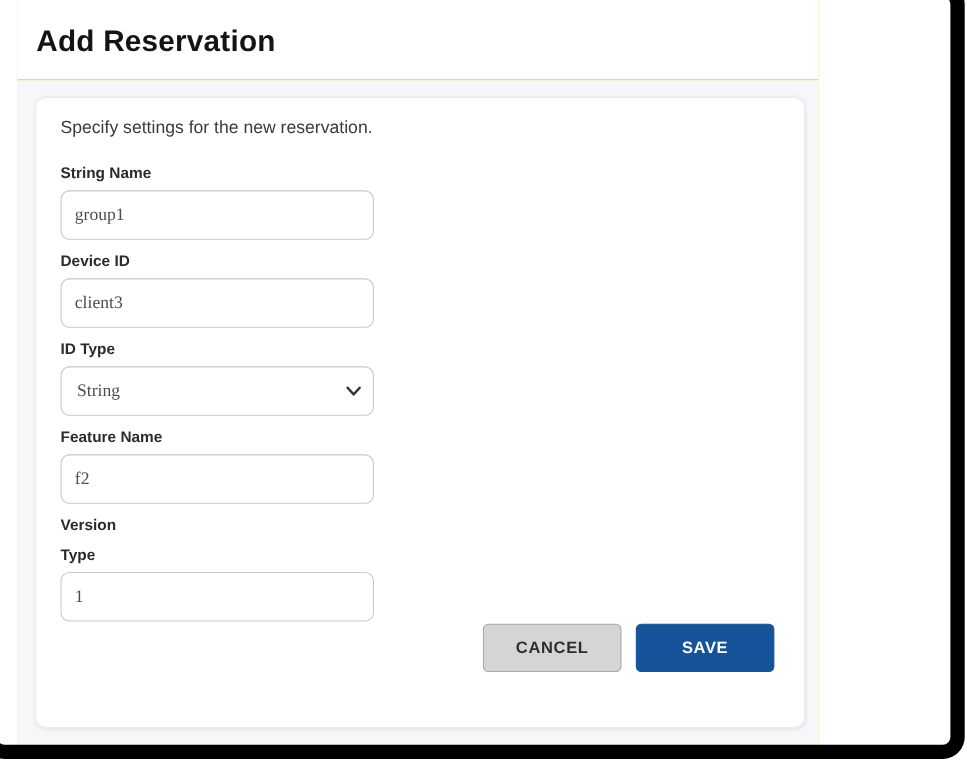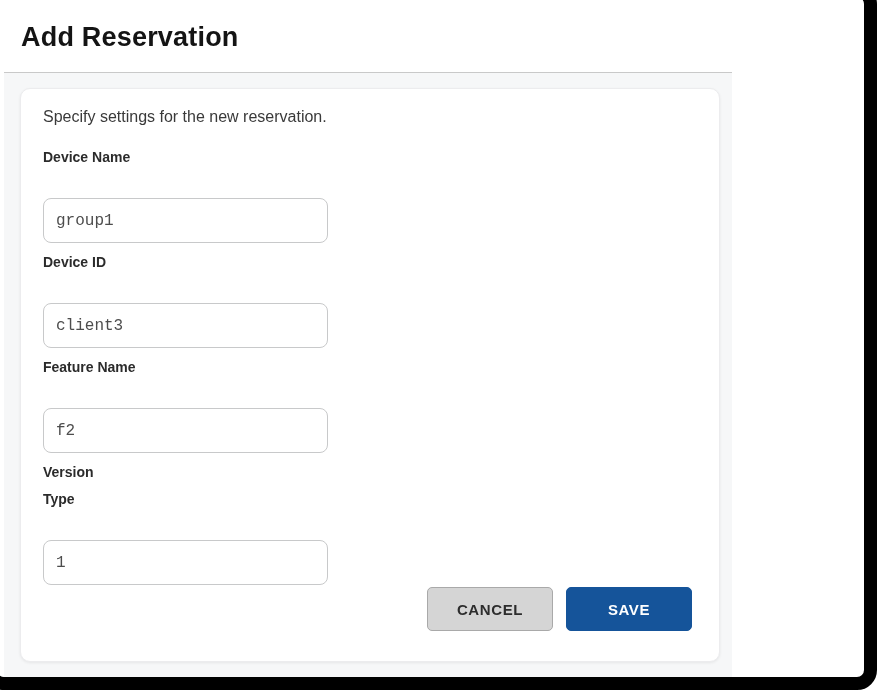--- a/index.html
+++ b/index.html
@@ -12,21 +12,21 @@
   }
 
   
   .frame-ring {
     position:absolute; top:-16px; left:-16px; right:2px; bottom:4px;
     border:13px solid #000; border-radius:20px;
     pointer-events:none; z-index:5;
   }
 
   .content {
-    position:absolute; top:0; left:4px; width:728px; height:690px;
+    position:absolute; top:0; left:16px; width:728px; height:690px;
     background:#fde047;
   }
 
   .app-header {
     height:73px; background:#fff; border-bottom:1px solid #c9c9c9;
     padding:22px 0 0 17px;
   }
   .app-title {
     font-size:27px; font-weight:bold; color:#141414; letter-spacing:0.2px;
   }
@@ -45,23 +45,23 @@
 
   .field { margin-top:12px; }
   .field:first-of-type { margin-top:23px; }
   .field-label {
     display:block; font-size:14px; font-weight:bold; color:#2b2b2b;
     line-height:15px; margin-bottom:8px;
   }
   .text-input, .select-input {
     width:285px; height:45px;
     border:1px solid #c8c9ca; border-radius:8px;
-    font-family:Liberation Mono, monospace;
+    font-family:Liberation Serif, serif;
     font-size:16px; color:#4d4d4d; background:#fff;
-    padding:4px 12px; outline:none;margin-top:25px;
+    padding:4px 12px; outline:none;
   }
   .select-wrap { position:relative; width:285px; }
   .select-input {
     appearance:none; -webkit-appearance:none; -moz-appearance:none;
     padding-left:14px; width:100%;
   }
   .chevron {
     position:absolute; right:11px; top:16px; width:15px; height:13px;
     pointer-events:none; display:flex; align-items:center;
   }
@@ -92,29 +92,42 @@
     <div class="app-header">
       <div class="app-title">Add Reservation</div>
     </div>
 
     <div class="app-body">
       <div class="card">
 
         <p class="intro">Specify settings for the new reservation.</p>
 
         <div class="field">
-          <label class="field-label">Device Name</label>
+          <label class="field-label">String Name</label>
           <input class="text-input" type="text" value="group1" style="">
         </div>
 
         <div class="field">
           <label class="field-label">Device ID</label>
           <input class="text-input" type="text" value="client3" style="">
         </div>
 
+        <div class="field">
+          <label class="field-label">ID Type</label>
+          <div class="select-wrap">
+            <select class="select-input">
+              <option>String</option>
+            </select>
+            <span class="chevron">
+              <svg width="15" height="13" viewBox="0 0 15 13">
+                <polyline points="2,3.5 7.5,9.5 13,3.5" fill="none" stroke="#333333" stroke-width="2.2" stroke-linecap="round" stroke-linejoin="round"></polyline>
+              </svg>
+            </span>
+          </div>
+        </div>
 
         <div class="field">
           <label class="field-label">Feature Name</label>
           <input class="text-input" type="text" value="f2" style="">
         </div>
 
         <div class="field">
           <label class="field-label">Version</label>
         </div>
 

